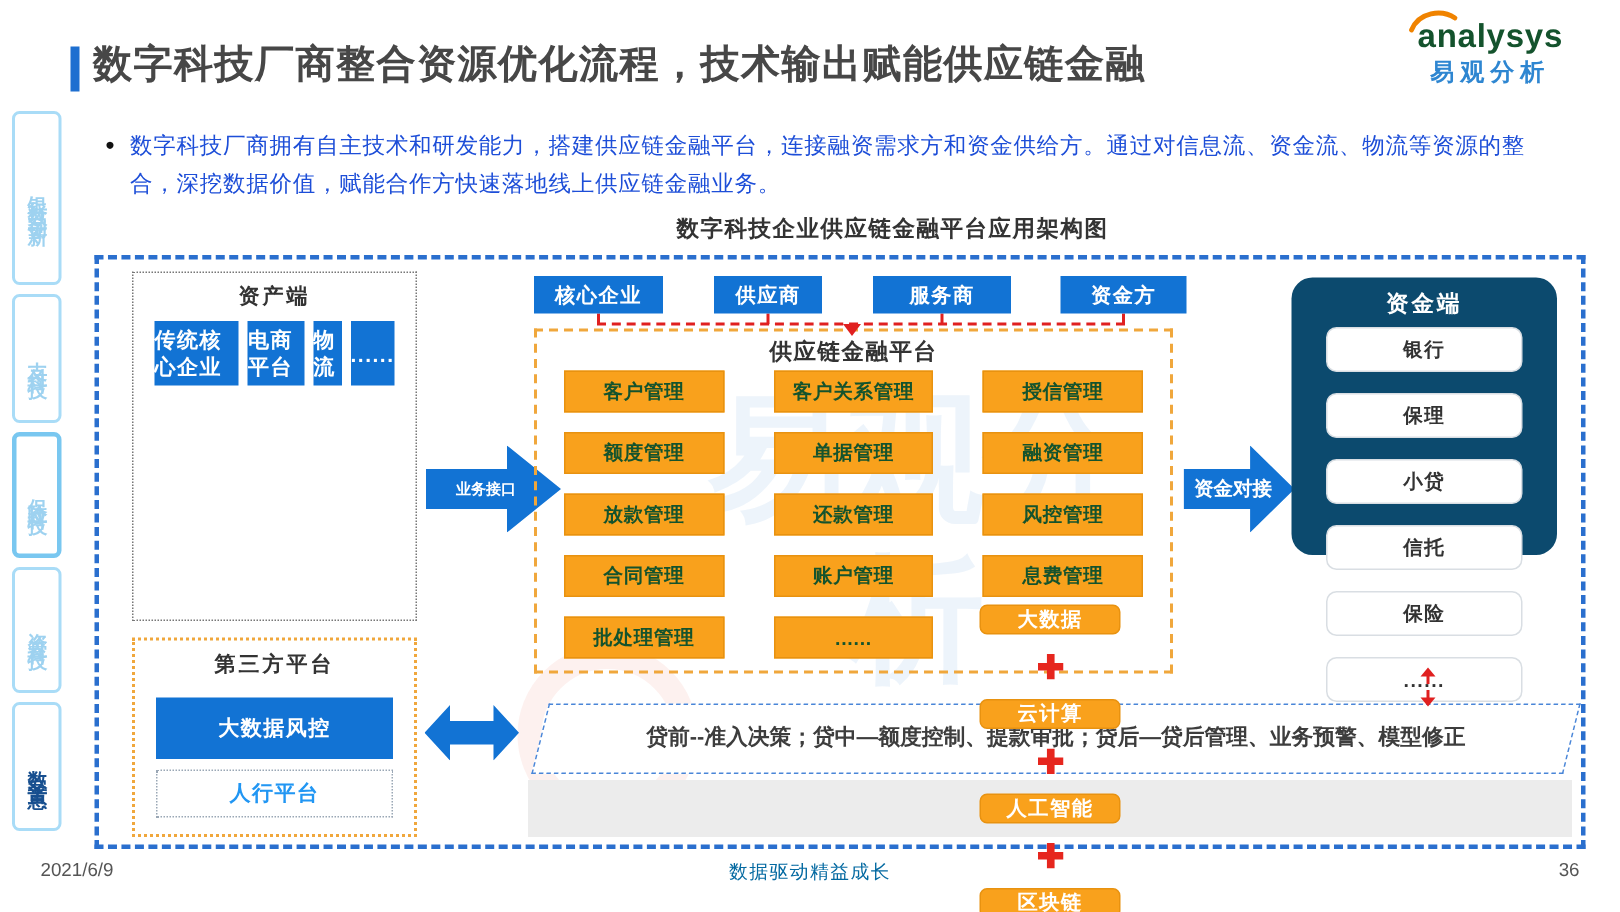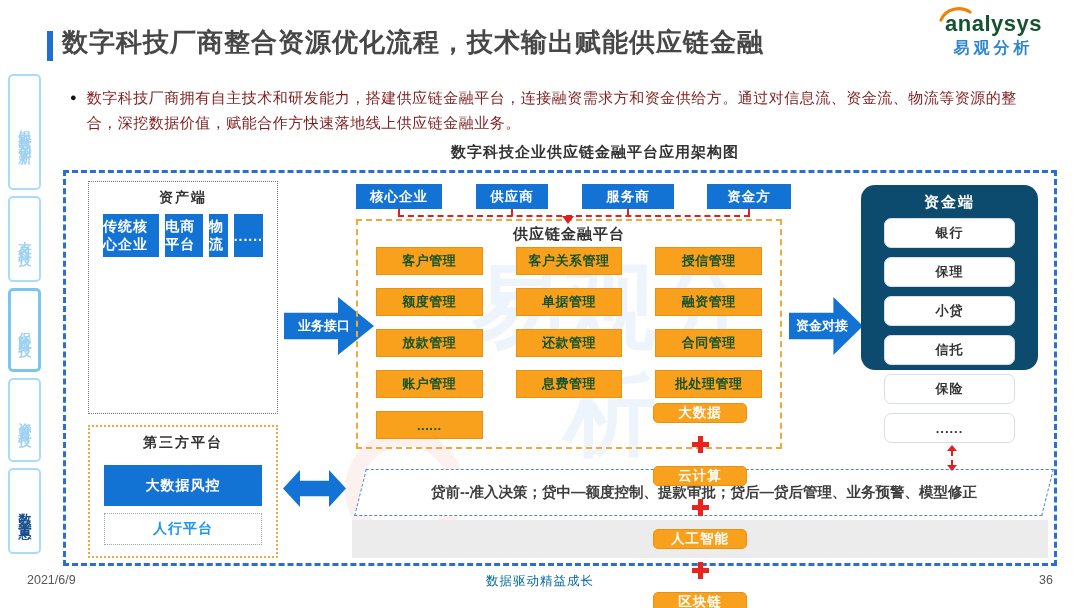--- a/index.html
+++ b/index.html
@@ -21,21 +21,21 @@
   
   .title-accent { position:absolute; left:47px; top:31px; width:6px; height:30px; background:#1E6FD0; }
   .page-title { position:absolute; left:62px; top:25px; font-size:26px; font-weight:700; color:#474747; letter-spacing:1px; }
   .logo { position:absolute; right:38px; top:12px; text-align:center; }
   .logo-en { position:relative; color:#14532d; font-size:22px; font-weight:700; letter-spacing:0.5px; line-height:1.1; }
   .logo-swoosh { position:absolute; left:-6px; top:-7px; }
   .logo-cn { color:#2E86D1; font-size:16px; font-weight:700; letter-spacing:4px; margin-top:2px; }
 
   .bullet-row { position:absolute; left:70px; top:86px; width:950px; display:flex; }
   .bullet-dot { font-size:11px; color:#111; margin:5px 10px 0 0; }
-  .bullet-text { font-size:15px; color:#7f1d1d; line-height:1.65; letter-spacing:0.5px; }
+  .bullet-text { font-size:15px; color:#1d4ed8; line-height:1.65; letter-spacing:0.5px; }
   .diagram-title { position:absolute; left:110px; top:143px; width:970px; text-align:center;
       font-size:15px; font-weight:700; color:#333; letter-spacing:1px; }
 
   
   .outer-frame { position:absolute; left:63px; top:170px; width:994px; height:396px; border:3px dashed #2A6FCE; }
 
   
   .watermark { position:absolute; left:445px; top:255px; width:330px; font-size:92px; font-weight:700;
       color:rgba(110,165,220,0.12); line-height:1.15; text-align:center; pointer-events:none; z-index:0; }
   .watermark-ring { position:absolute; left:345px; top:430px; width:120px; height:120px; border-radius:50%;
@@ -54,21 +54,21 @@
       border:2px dotted #F0A73C; background:#fff; }
   .third-risk { margin:13px 14px 0 14px; height:41px; background:#1273D4; color:#fff; font-size:14px; font-weight:600;
       display:flex; align-items:center; justify-content:center; letter-spacing:1px; }
   .third-pboc { margin:7px 14px 0 14px; height:32px; border:1px dotted #9aa7b5; color:#2196F3; font-size:14px; font-weight:700;
       display:flex; align-items:center; justify-content:center; letter-spacing:1px; }
 
   
   .arrow-right { position:absolute; background:#1273D4; color:#fff; font-weight:700;
       display:flex; align-items:center; justify-content:center;
       clip-path:polygon(0 27%, 60% 27%, 60% 0, 100% 50%, 60% 100%, 60% 73%, 0 73%); }
-  .arrow-business { left:284px; top:297px; width:90px; height:58px; font-size:13px; padding-right:10px; }
+  .arrow-business { left:284px; top:297px; width:90px; height:58px; font-size:10px; padding-right:10px; }
   .arrow-funding  { left:789px; top:297px; width:74px; height:58px; font-size:13px; padding-right:8px; }
   .arrow-double-h { position:absolute; left:283px; top:470px; width:63px; height:37px; background:#1273D4;
       clip-path:polygon(0 50%, 27% 0, 27% 29%, 73% 29%, 73% 0, 100% 50%, 73% 100%, 73% 71%, 27% 71%, 27% 100%); }
 
   
   .party-box { position:absolute; top:184px; height:25px; background:#1273D4; color:#fff;
       font-size:13.5px; font-weight:700; display:flex; align-items:center; justify-content:center; letter-spacing:1px; z-index:2; }
   .party-1 { left:356px; width:86px; }
   .party-2 { left:476px; width:72px; }
   .party-3 { left:582px; width:92px; }
@@ -82,21 +82,21 @@
   
   .platform { position:absolute; left:356px; top:219px; width:426px; height:230px; border:2px dashed #F0A73C; z-index:1; }
   .platform-title { text-align:center; padding-top:4px; font-size:15px; font-weight:700; color:#333; letter-spacing:1px; }
   .platform-grid { display:grid; grid-template-columns:repeat(3,1fr); column-gap:33px; row-gap:13px; padding:3px 18px 0 18px; }
   .module-box { height:28px; background:#F9A11C; border:1px solid #E89210; color:#14532d; font-size:13px; font-weight:700;
       display:flex; align-items:center; justify-content:center; letter-spacing:0.5px; }
 
   
   .funding-panel { position:absolute; left:861px; top:185px; width:177px; height:185px; background:#0c4a6e; border-radius:14px; z-index:1; }
   .funding-title { text-align:center; padding-top:8px; font-size:15px; font-weight:700; color:#fff; letter-spacing:2px; }
-  .funding-items { display:flex; flex-direction:column; gap:9px; padding:6px 23px 0 23px; }
+  .funding-items { display:flex; flex-direction:column; gap:14px; padding:6px 23px 0 23px; }
   .white-item { height:30px; background:#fff; border:1px solid #d9dee3; border-radius:7px; color:#333;
       font-size:13px; font-weight:600; display:flex; align-items:center; justify-content:center; letter-spacing:1px; }
 
   
   .vdouble { position:absolute; left:946px; top:445px; width:12px; height:26px; z-index:2; }
   .vdouble .tri-up { position:absolute; left:1px; top:0; width:0; height:0;
       border-left:5px solid transparent; border-right:5px solid transparent; border-bottom:6px solid #E02020; }
   .vdouble .tri-down { position:absolute; left:1px; bottom:0; width:0; height:0;
       border-left:5px solid transparent; border-right:5px solid transparent; border-top:6px solid #E02020; }
   .vdouble .vline { position:absolute; left:5px; top:5px; height:16px; width:0; border-left:2px dashed #E02020; }
@@ -190,20 +190,21 @@
     <div class="platform-title">供应链金融平台</div>
     <div class="platform-grid">
       <div class="module-box">客户管理</div>
       <div class="module-box">客户关系管理</div>
       <div class="module-box">授信管理</div>
       <div class="module-box">额度管理</div>
       <div class="module-box">单据管理</div>
       <div class="module-box">融资管理</div>
       <div class="module-box">放款管理</div>
       <div class="module-box">还款管理</div>
+      <div class="module-box">风控管理</div>
       <div class="module-box">合同管理</div>
       <div class="module-box">账户管理</div>
       <div class="module-box">息费管理</div>
       <div class="module-box">批处理管理</div>
       <div class="module-box">......</div>
     </div>
   </div>
 
   <div class="funding-panel">
     <div class="funding-title">资金端</div>

